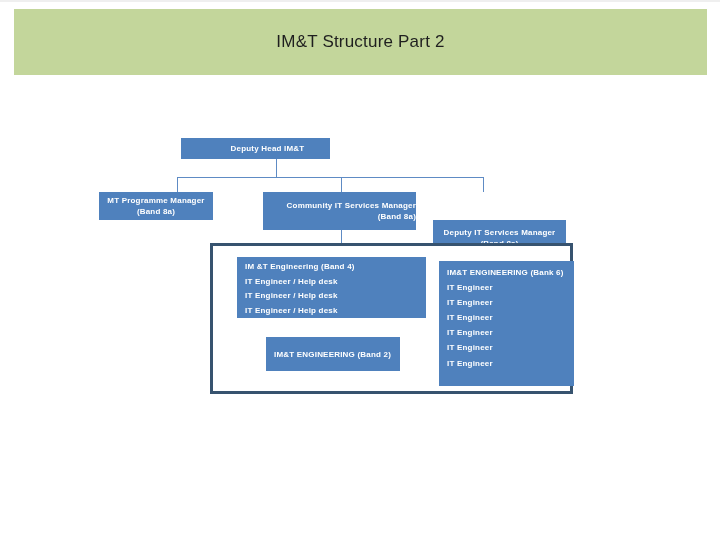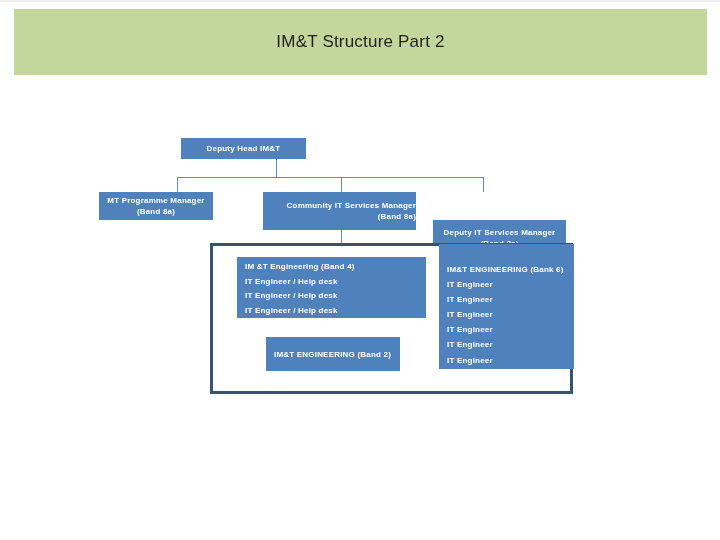--- a/index.html
+++ b/index.html
@@ -15,21 +15,21 @@
   }
   .banner .title{
     font-size:17px;color:var(--title_text,#1f1f1f);letter-spacing:0.2px;
   }
   .node{
     position:absolute;background:var(--node_bg,#4f81bd);color:var(--node_text,#ffffff);
     display:flex;align-items:center;justify-content:center;text-align:center;
     font-size:8px;font-weight:700;letter-spacing:0.2px;line-height:11px;
   }
   .node .lbl{display:block;}
-  .node-root{left:181px;top:138px;width:125px;height:21px;}
+  .node-root{left:181px;top:138px;width:125px;height:21px;padding-left:24px;}
   .node-m1{left:99px;top:192px;width:114px;height:28px;}
   .node-m1 .lbl{width:134px;}
   .node-m2{left:263px;top:192px;width:153px;height:38px;text-align:right;}
   .node-m3{left:433px;top:192px;width:133px;height:36px;margin-top:28px;}
   .conn{position:absolute;background:var(--connector,#5e8bc4);}
   .c-root-v{left:276px;top:159px;width:1px;height:18px;}
   .c-h{left:177px;top:177px;width:307px;height:1px;}
   .c-d1{left:177px;top:178px;width:1px;height:14px;}
   .c-d2{left:341px;top:178px;width:1px;height:14px;}
   .c-d3{left:483px;top:178px;width:1px;height:14px;}
@@ -39,21 +39,21 @@
     position:absolute;left:210px;top:243px;width:363px;height:151px;
     box-sizing:border-box;border:3px solid var(--container_border,#37536f);background:#ffffff;
   }
   .listbox{
     position:absolute;background:var(--node_bg,#4f81bd);color:var(--node_text,#ffffff);
     font-size:8px;font-weight:700;letter-spacing:0.2px;box-sizing:border-box;margin-left:14px;
   }
   .listbox .row{padding-left:8px;white-space:nowrap;}
   .list-band4{left:223px;top:257px;width:189px;height:61px;padding-top:3px;}
   .list-band4 .row{line-height:14.5px;}
-  .list-bank6{left:425px;top:244px;width:135px;height:125px;padding-top:18px;}
+  .list-bank6{left:425px;top:261px;width:135px;height:125px;padding-top:4px;}
   .list-bank6 .row{line-height:15.1px;}
   .list-band2{left:252px;top:337px;width:134px;height:34px;padding-top:11px;}
   .list-band2 .row{line-height:14.5px;}
 </style>
 </head>
 <body>
 
 <div class="top-hairline"></div>
 
 <div class="banner">

